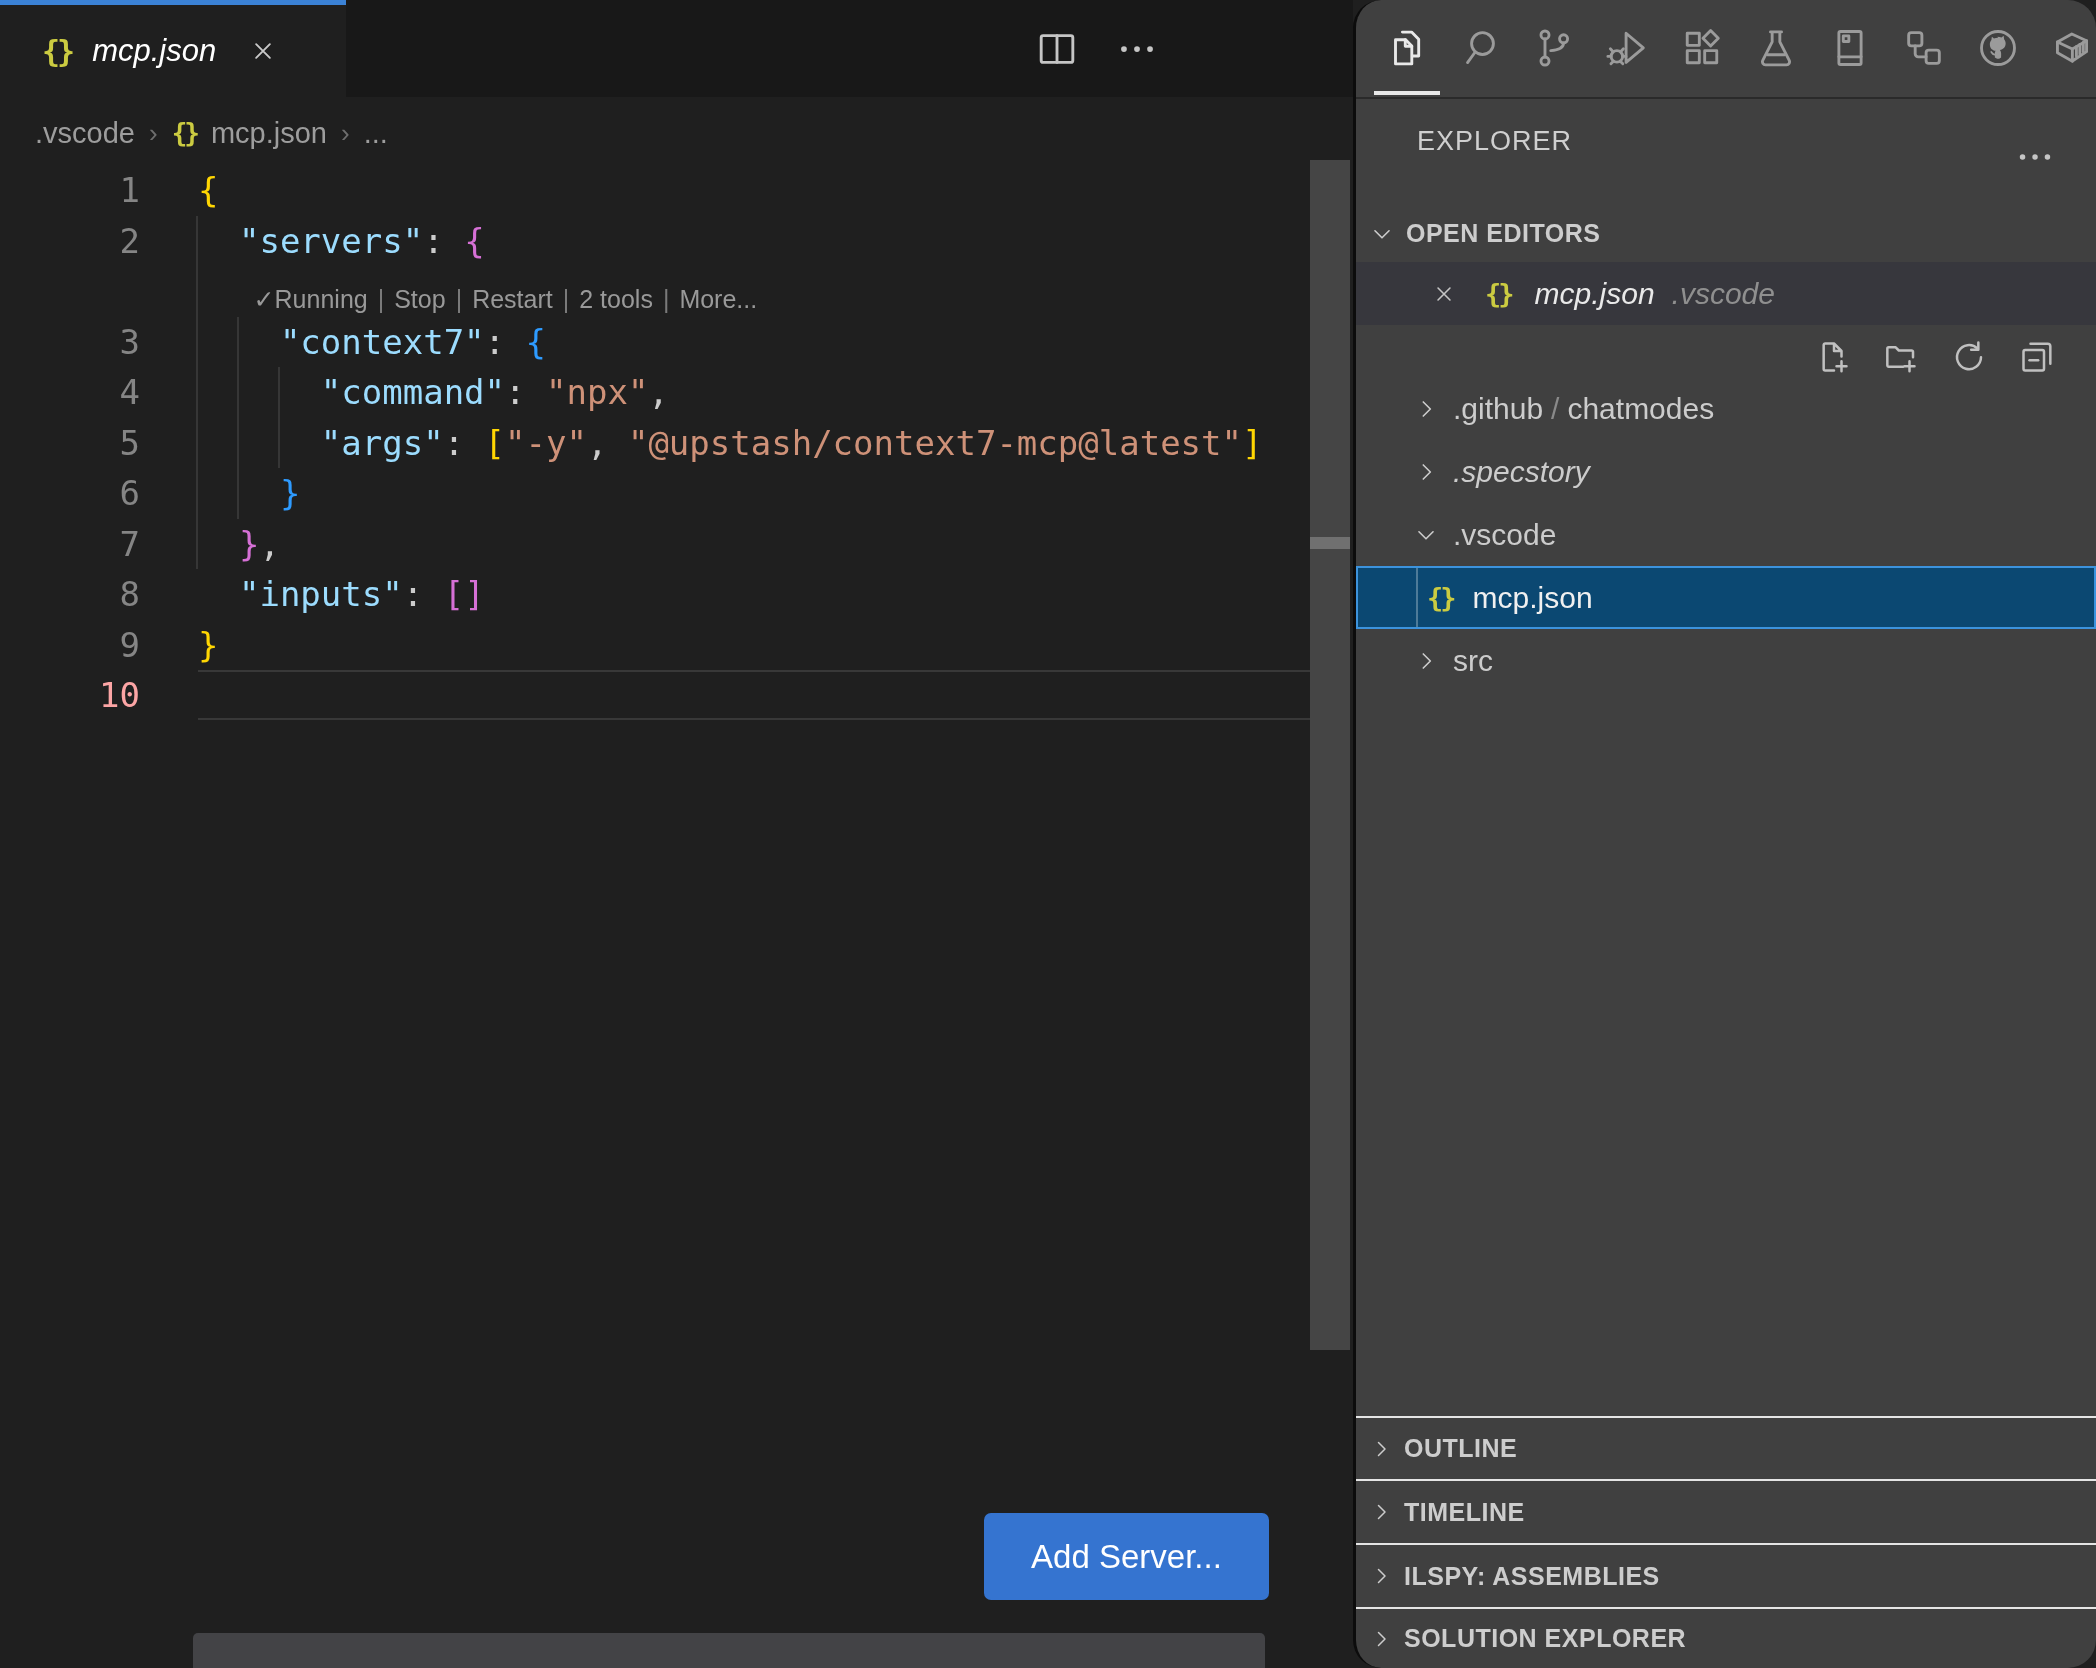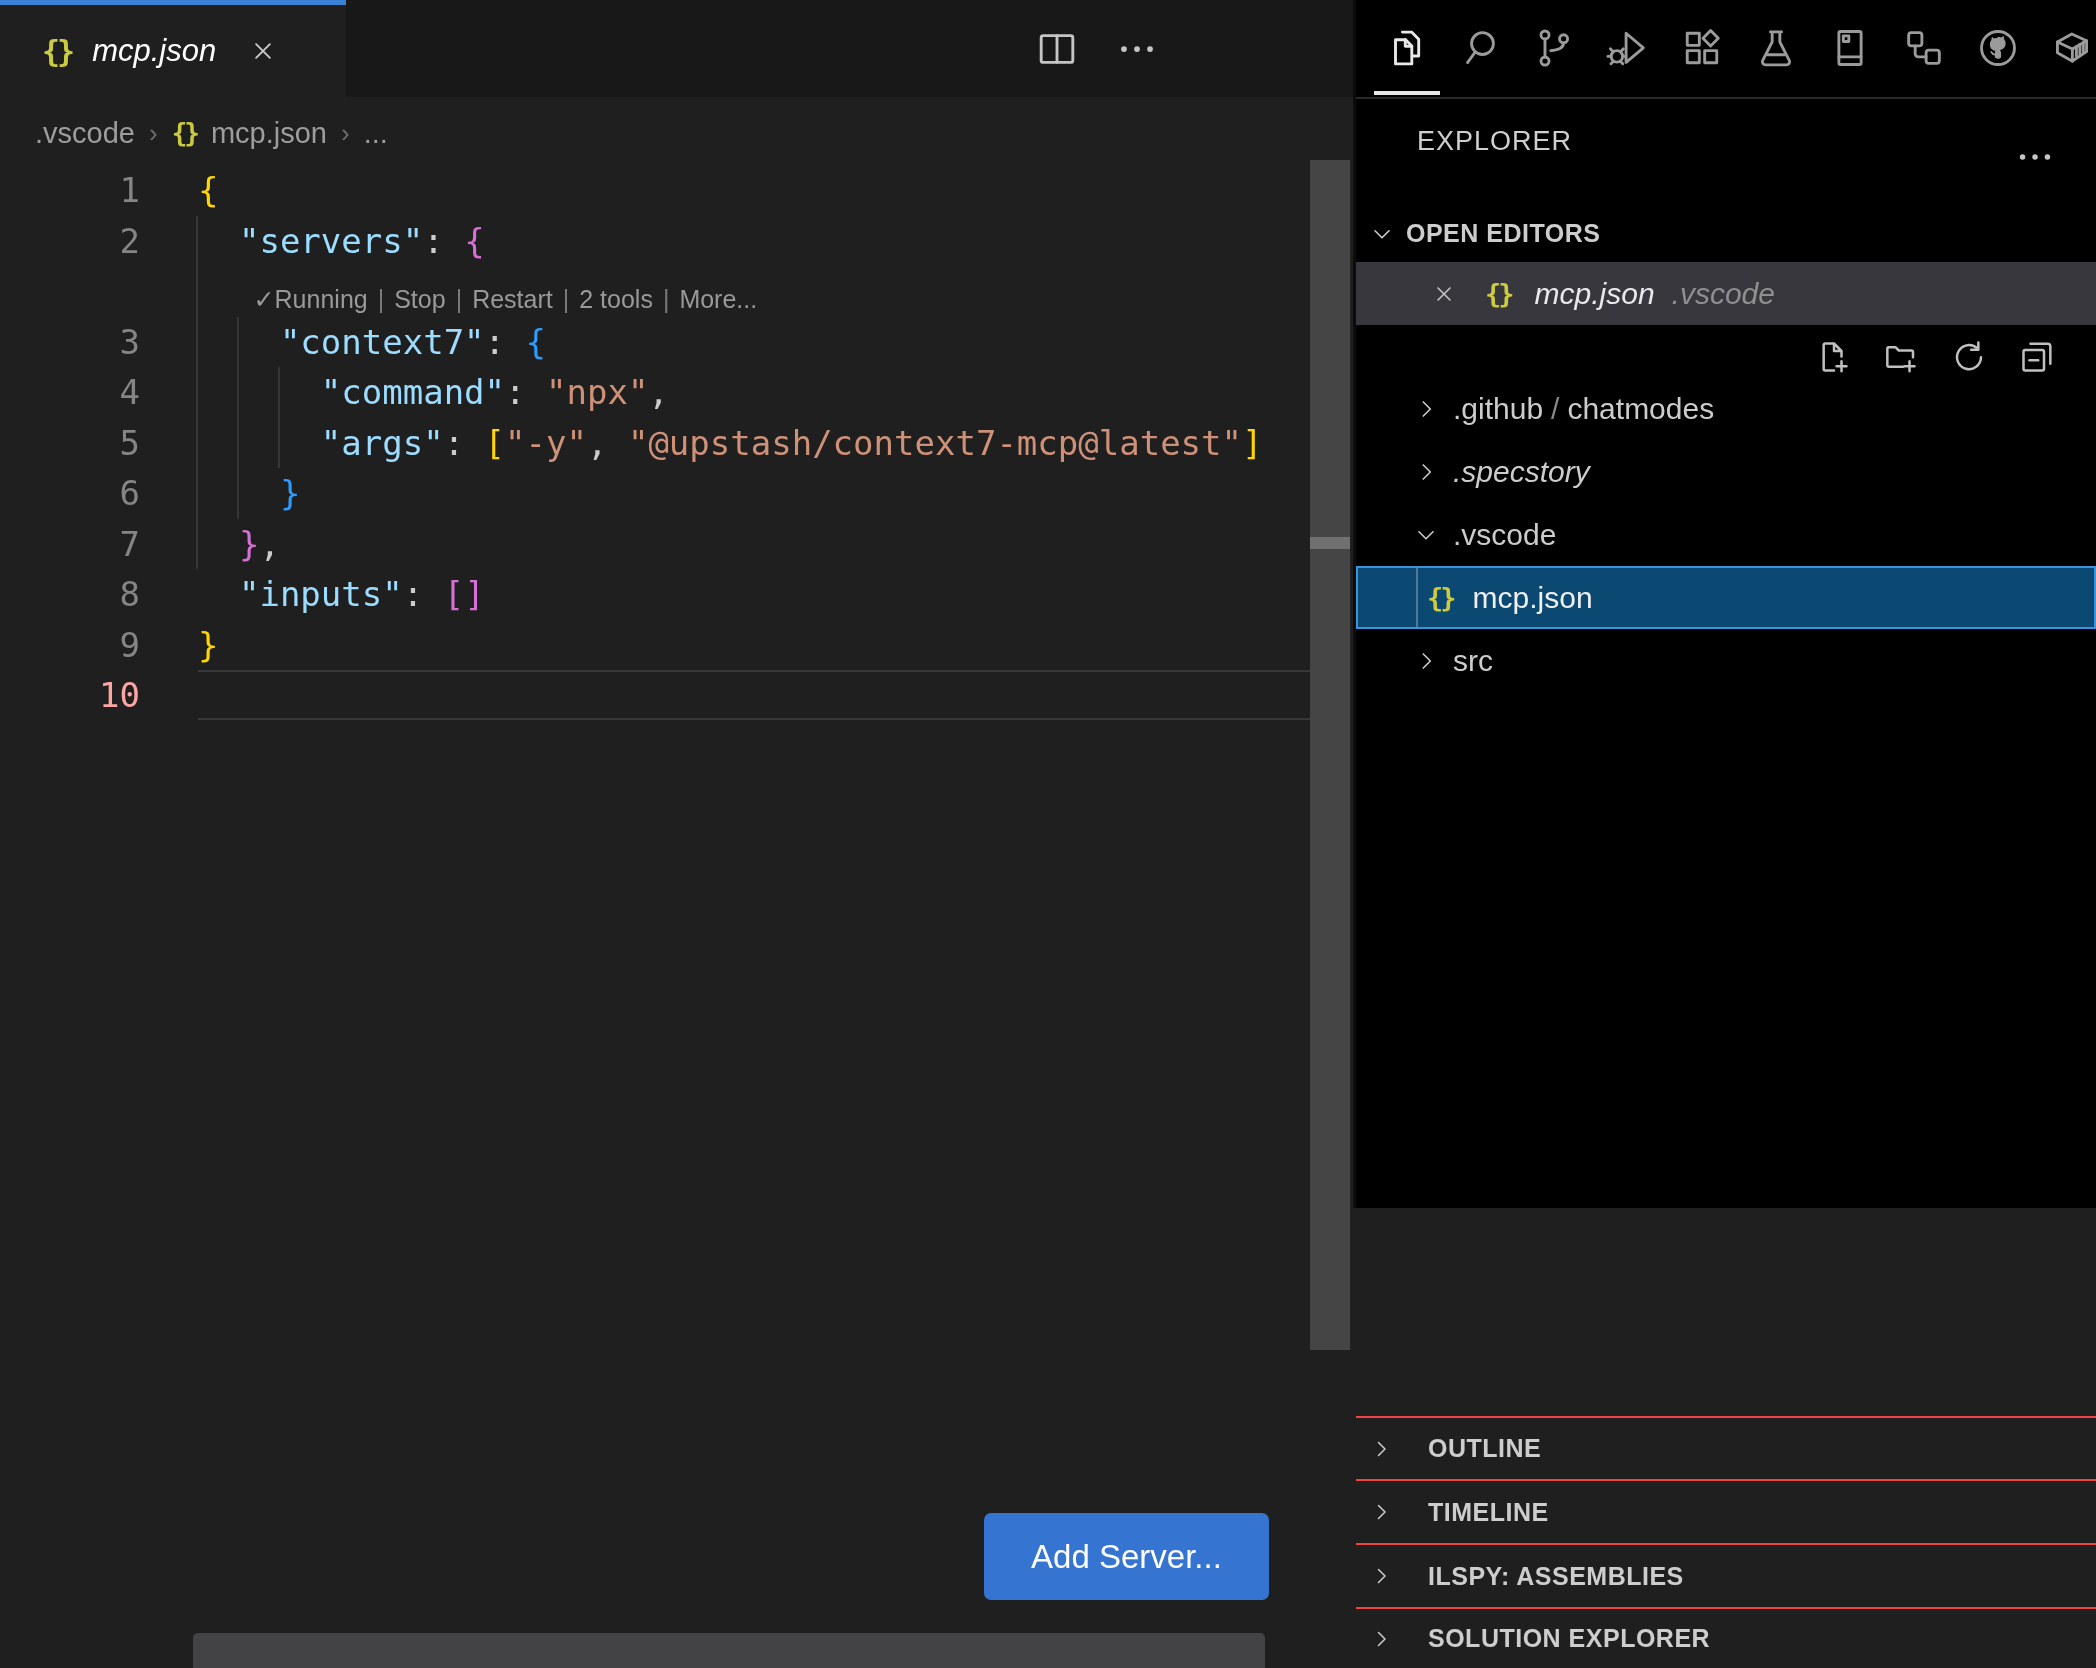--- a/index.html
+++ b/index.html
@@ -32,31 +32,31 @@
   .codelens .lens-sep{color:#7a7a7a;padding:0 10px;}
   .indent-guide{position:absolute;width:2px;background:#363636;}
   .current-line-box{position:absolute;left:198px;width:1112px;height:50px;border-top:2px solid #383838;border-bottom:2px solid #383838;box-sizing:border-box;}
   .editor-vscrollbar{position:absolute;left:1310px;top:160px;width:40px;height:1190px;background:#454545;}
   .overview-cursor-marker{position:absolute;left:1310px;top:537px;width:40px;height:12px;background:#707070;}
   .bottom-widget{position:absolute;left:193px;top:1633px;width:1072px;height:35px;background:#434346;border-radius:5px 5px 0 0;}
   .add-server-btn{position:absolute;left:984px;top:1513px;width:285px;height:87px;background:#3574d0;border:none;border-radius:7px;
       color:#fff;font-size:33px;font-family:"Liberation Sans",sans-serif;cursor:pointer;}
 
   
-  .sidebar{position:absolute;left:1353px;top:0;width:743px;height:1208px;background:#000000;border-left:3px solid #0c0c0c;box-sizing:border-box;}
+  .sidebar{position:absolute;left:1353px;top:0;width:743px;height:1668px;background:#404040;border-left:3px solid #0c0c0c;box-sizing:border-box;border-radius:28px;}
   .activity-bar{position:absolute;left:0;top:0;width:100%;height:99px;border-bottom:2px solid #2a2a2a;box-sizing:border-box;}
   .activity-item{position:absolute;top:25px;width:46px;height:46px;color:#9b9b9b;cursor:pointer;}
   .activity-item.active{color:#e9e9e9;}
   .activity-underline{position:absolute;top:91px;width:66px;height:4px;background:#e9e9e9;}
   .pane-title{position:absolute;left:61px;top:126px;font-size:27px;letter-spacing:1px;color:#cfcfcf;}
   .pane-more{position:absolute;left:657px;top:135px;color:#c5c5c5;cursor:pointer;}
   .sect-head{position:absolute;left:0;width:100%;display:flex;align-items:center;cursor:pointer;}
   .sect-head .chev{margin-left:13px;color:#cccccc;}
   .sect-head .sect-label{margin-left:11px;font-weight:bold;font-size:25px;letter-spacing:.5px;color:#cdcdcd;white-space:nowrap;overflow:hidden;text-overflow:ellipsis;}
-  .sect-border{border-top:2px solid #ef4444;box-sizing:border-box;gap:24px;}
+  .sect-border{border-top:2px solid #e5e5e5;box-sizing:border-box;}
   .open-editor-row{position:absolute;left:0;top:262px;width:100%;height:63px;background:#37373d;display:flex;align-items:center;cursor:pointer;}
   .open-editor-row .oe-close{margin-left:75px;color:#c5c5c5;}
   .open-editor-row .braces, .tree-row .braces{font-family:"DejaVu Sans Mono",monospace;color:#cbcb41;font-weight:bold;font-size:27px;letter-spacing:-3px;}
   .open-editor-row .braces{margin-left:28px;}
   .oe-name{font-style:italic;font-size:30px;color:#e9e9e9;margin-left:23px;}
   .oe-detail{font-style:italic;font-size:30px;color:#8f8f8f;margin-left:17px;}
   .ws-actions{position:absolute;top:337px;display:flex;gap:28px;color:#c0c0c0;}
   .tree-row{position:absolute;left:0;width:100%;height:63px;display:flex;align-items:center;font-size:30px;color:#cccccc;cursor:pointer;box-sizing:border-box;}
   .tree-row .chev{margin-left:57px;color:#cccccc;}
   .tree-row .tree-label{margin-left:14px;}

